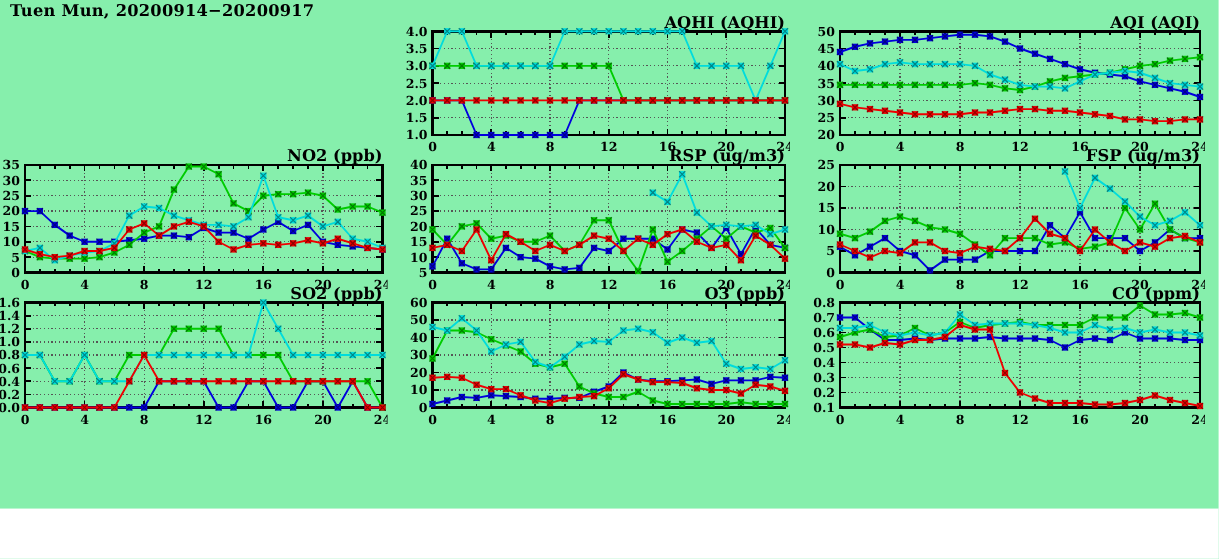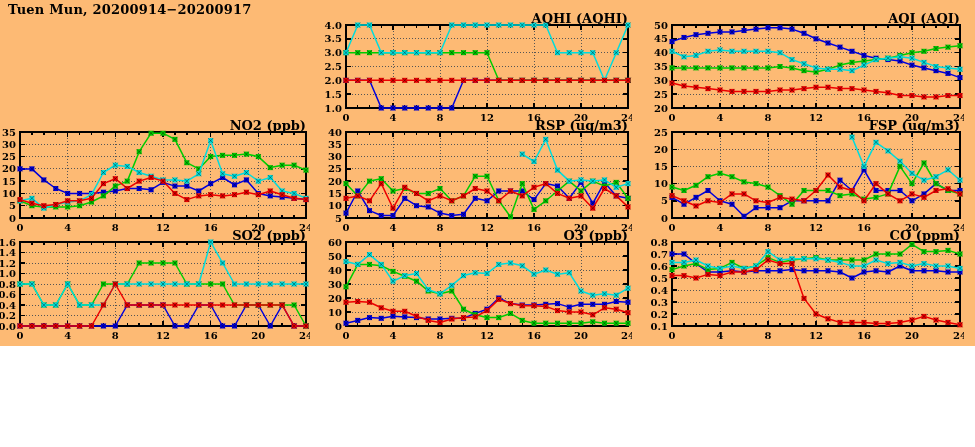--- a/index.html
+++ b/index.html
@@ -1,16 +1,16 @@
 <!DOCTYPE html>
 <html><head>
 <meta charset="utf-8">
 <style>
   html,body{margin:0;padding:0;background:#fff;}
-  .page{position:relative;width:975px;height:346px;background:#fdba74;overflow:hidden;
+  .page{position:relative;width:975px;height:407px;background:#86efac;overflow:hidden;
         font-family:"DejaVu Serif",serif;}
   .page-title{position:absolute;left:8px;top:2px;font-size:13px;font-weight:bold;color:#000;
               letter-spacing:0.2px;}
   .chart{position:absolute;margin:0;padding:0;}
   .chart svg{display:block;}
   .ctitle{position:absolute;top:0px;right:4px;font-size:13px;font-weight:bold;color:#000;
           white-space:nowrap;}
   .grid{stroke:#555;stroke-width:1;stroke-dasharray:1 2;shape-rendering:crispEdges;}
   .border{fill:none;stroke:#000;stroke-width:2;shape-rendering:crispEdges;}
   .tick{stroke:#000;stroke-width:1.4;shape-rendering:crispEdges;}

